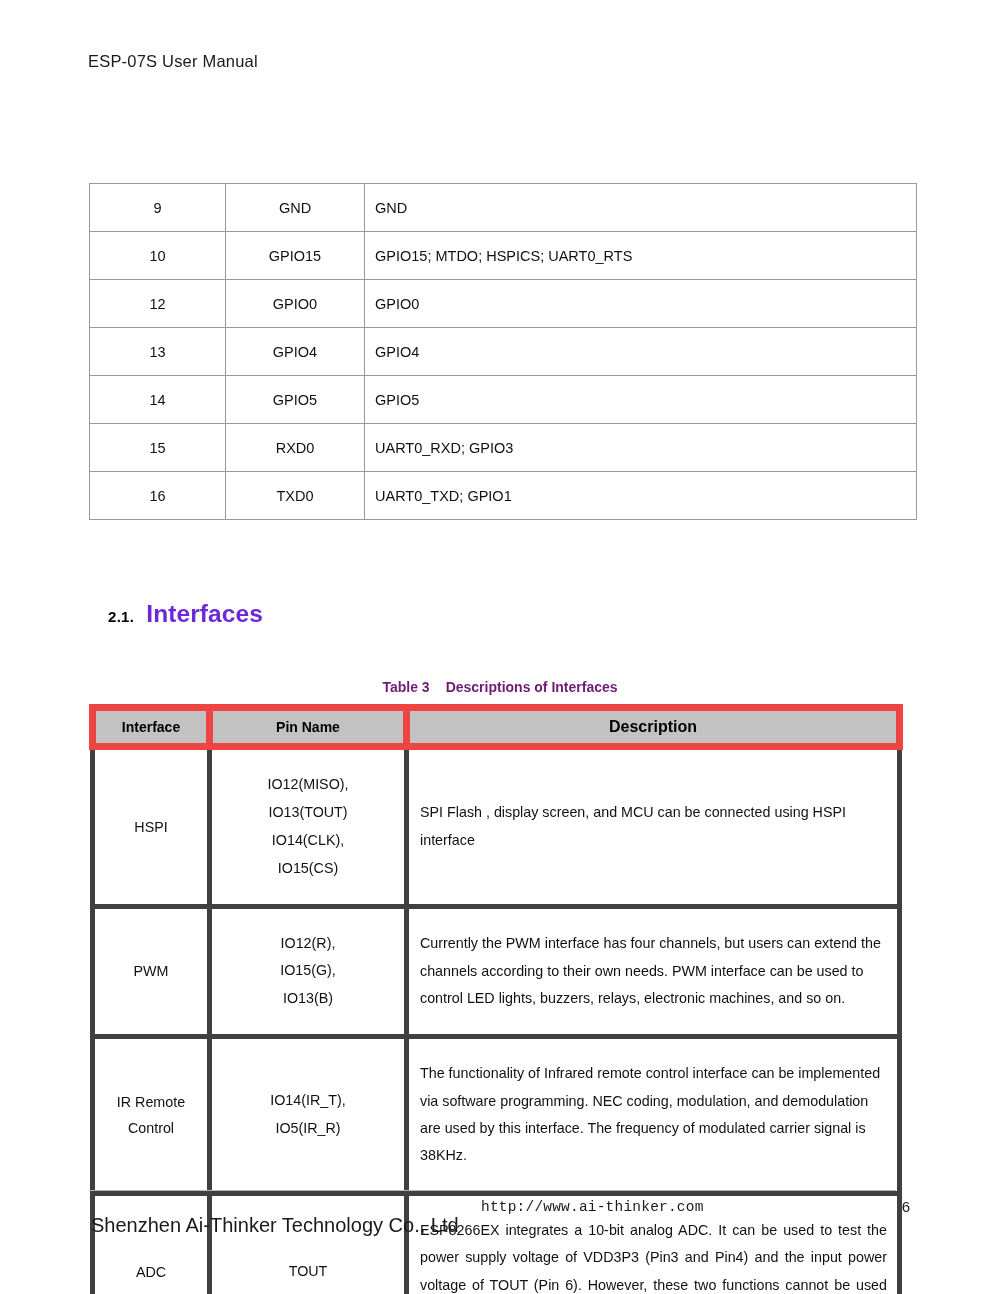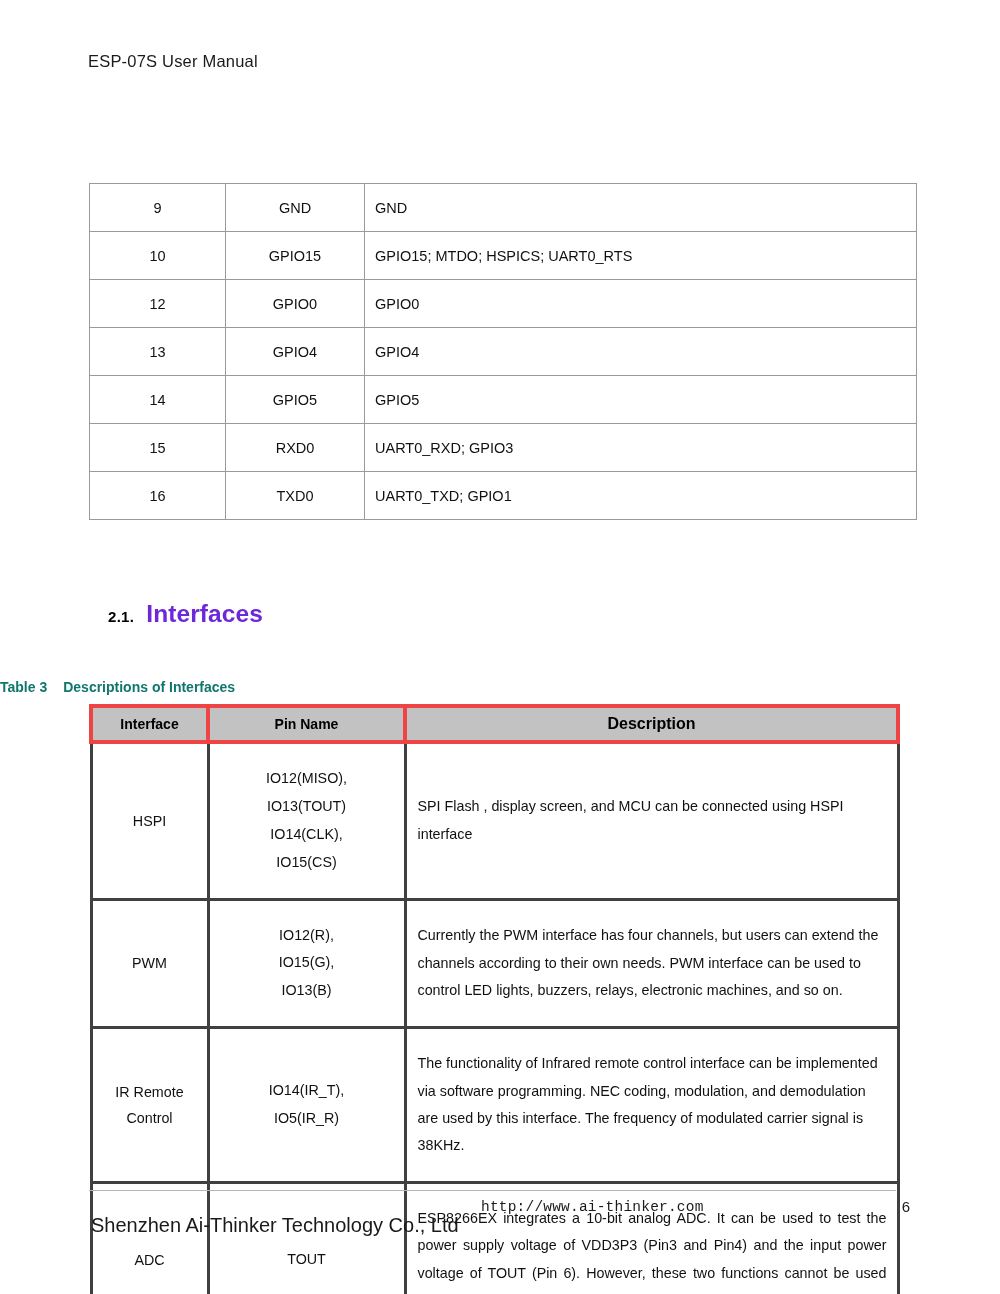--- a/index.html
+++ b/index.html
@@ -77,49 +77,49 @@
     color: #6d28d9;
     letter-spacing: 0.1px;
   }
 
   
   .table-caption {
     position: absolute;
     left: 0;
     top: 679px;
     width: 1000px;
-    text-align: left;
+    text-align: center;
     font-size: 14px;
     font-weight: bold;
-    color: #0f766e;
+    color: #701a75;
   }
   .table-caption .cap-gap { display: inline-block; width: 16px; }
 
   
   .iface-table {
     position: absolute;
     left: 89px;
     top: 704px;
     width: 807px;
     border-collapse: collapse;
     table-layout: fixed;
   }
   .iface-table th {
     background: #c2c2c2;
-    border: 4px solid #ef4444;
+    border: 7px solid #ef4444;
     height: 32px;
     font-size: 14px;
     font-weight: bold;
     color: #000;
     text-align: center;
     padding: 0;
   }
   .iface-table th.h-desc { font-size: 16px; }
   .iface-table td {
-    border: 3px solid #404040;
+    border: 5px solid #404040;
     font-size: 14.3px;
     color: #111;
     vertical-align: middle;
     padding: 21px 0;
   }
   .iface-table col.col-iface { width: 117px; }
   .iface-table col.col-pin   { width: 197px; }
   .iface-table col.col-desc  { width: 493px; }
 
   .iface-table td.c-iface {

